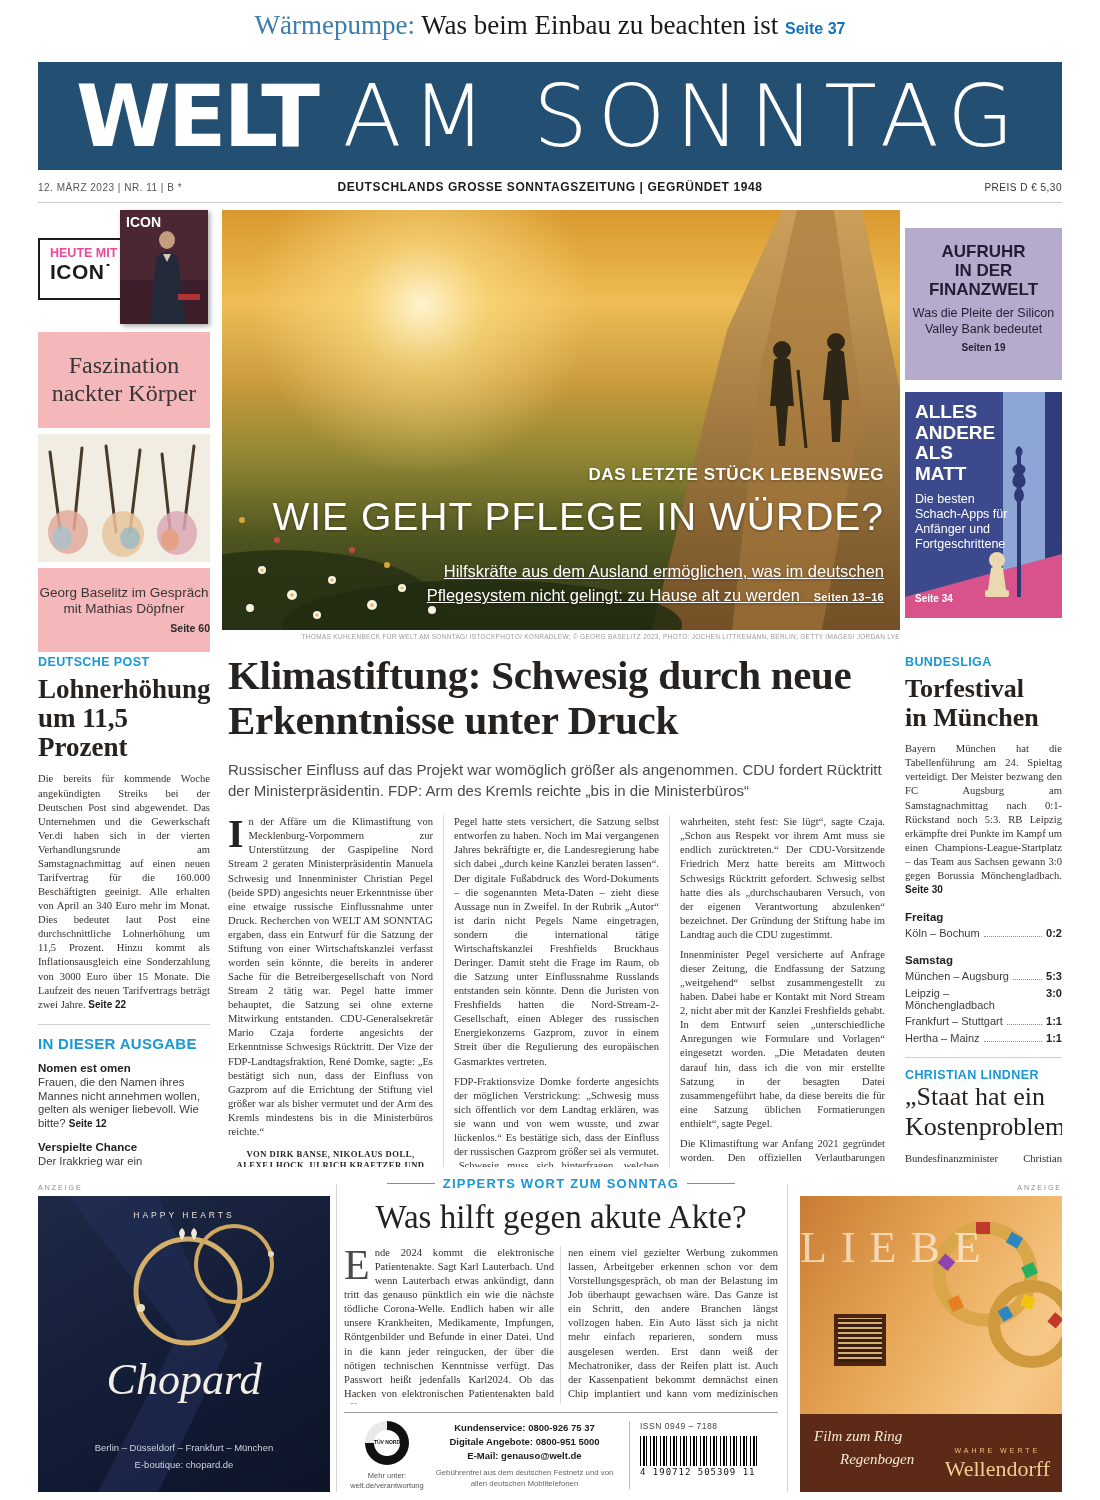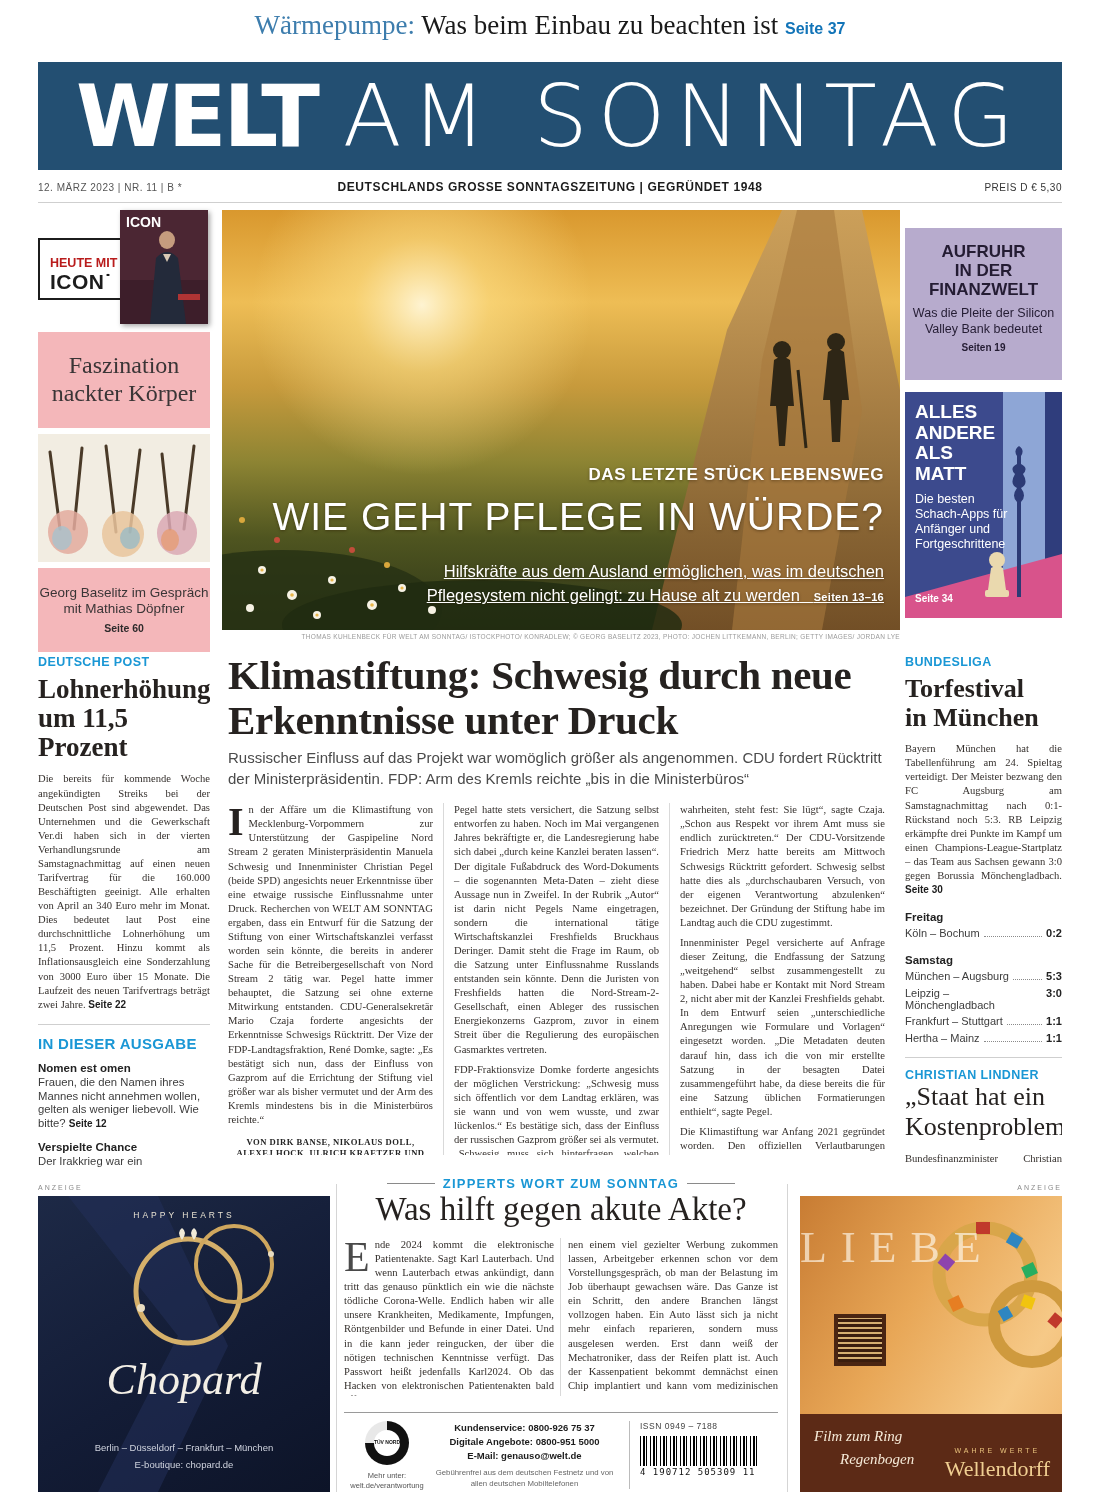--- a/index.html
+++ b/index.html
@@ -20,29 +20,29 @@
   .infoline{position:absolute;left:38px;top:176px;width:1024px;height:26px;
     border-bottom:1px solid #cfcfcf;font-size:10px;color:#555;}
   .infoline .l{position:absolute;left:0;top:6px;letter-spacing:.5px;}
   .infoline .c{position:absolute;left:0;width:100%;text-align:center;top:4px;
     font-weight:bold;font-size:12px;color:#1c1c1c;letter-spacing:.6px;}
   .infoline .r{position:absolute;right:0;top:6px;letter-spacing:.5px;color:#333;}
   
   .left-rail{position:absolute;left:38px;top:210px;width:172px;}
   .icon-box{position:absolute;left:0;top:28px;width:92px;height:52px;
     border:2px solid #1c1c1c;border-right:none;padding:6px 0 0 10px;}
-  .icon-box .l1{font-weight:bold;font-size:12.5px;color:#b91c1c;margin-top:10px;}
+  .icon-box .l1{font-weight:bold;font-size:12.5px;color:#ec4899;}
   .icon-box .l2{font-weight:900;font-size:21px;color:#1c1c1c;letter-spacing:.5px;}
   .icon-cover{position:absolute;left:82px;top:0px;width:88px;height:114px;box-shadow:2px 2px 5px rgba(0,0,0,.35);}
   .pinkbox1{position:absolute;left:0;top:122px;width:172px;height:96px;background:#f4b7ba;
     display:flex;align-items:center;justify-content:center;text-align:center;
     font-family:"Liberation Serif",serif;font-size:24px;line-height:1.15;color:#3a3536;}
   .painting{position:absolute;left:0;top:224px;width:172px;height:128px;}
   .pinkbox2{position:absolute;left:0;top:358px;width:172px;height:84px;background:#f4b7ba;
-    display:flex;flex-direction:column;align-items:center;justify-content:center;text-align:center;
+    display:flex;flex-direction:column;align-items:flex-end;justify-content:center;text-align:center;
     font-size:13.5px;line-height:1.25;color:#3a3536;}
   .pinkbox2 .pg{font-weight:bold;font-size:10.5px;margin-top:4px;color:#2e2a2b;}
   
   .hero{position:absolute;left:222px;top:210px;width:678px;height:420px;overflow:hidden;}
   .hero-overlay{position:absolute;right:16px;bottom:22px;text-align:right;color:#fff;
     text-shadow:0 1px 3px rgba(40,25,5,.45);}
   .hero-kick{font-weight:bold;font-size:17px;letter-spacing:.5px;}
   .hero-head{font-weight:300;font-size:39px;letter-spacing:1px;margin-top:10px;font-family:"Liberation Sans",sans-serif;}
   .hero-sub{font-size:16.5px;font-weight:300;margin-top:20px;line-height:1.5;text-decoration:underline;}
   .hero-sub .pg{font-weight:bold;font-size:11px;letter-spacing:.3px;}
@@ -69,21 +69,21 @@
   .story-left h2{margin:6px 0 0;font-size:27px;line-height:1.08;font-weight:bold;
     font-family:"Liberation Serif",serif;color:#262220;}
   .story-left .bodytext{margin-top:10px;}
   .rule{border:none;border-top:1px solid #cfcfcf;margin:12px 0 10px;}
   .idx-title{color:#1a97d5;font-weight:bold;font-size:15px;letter-spacing:.3px;}
   .idx-item{margin-top:9px;font-size:11.3px;line-height:1.22;color:#3c3c3c;}
   .idx-item b.t{display:block;color:#222;font-size:11.5px;margin-bottom:1px;}
   .story-main{position:absolute;left:228px;top:653px;width:657px;height:514px;overflow:hidden;}
   .story-main h1{margin:0;font-size:41px;line-height:1.1;font-family:"Liberation Serif",serif;
     font-weight:bold;color:#262220;letter-spacing:-.3px;}
-  .deck{margin-top:4px;font-size:15px;line-height:1.4;color:#4a4a4a;font-weight:300;}
+  .deck{margin-top:16px;font-size:15px;line-height:1.4;color:#4a4a4a;font-weight:300;}
   .cols{display:flex;margin-top:14px;height:352px;overflow:hidden;}
   .col{width:205px;}
   .col + .col{border-left:1px solid #d9d9d9;margin-left:10px;padding-left:10px;}
   .dropcap{float:left;font-family:"Liberation Serif",serif;font-weight:bold;font-size:40px;
     line-height:.8;padding:3px 5px 0 0;color:#262220;}
   .byline{margin:10px 4px;text-align:center;font-weight:bold;font-size:8.6px;
     letter-spacing:.5px;color:#242424;}
   .para{margin:0 0 6px;}
   .story-right{position:absolute;left:905px;top:655px;width:157px;height:512px;overflow:hidden;}
   .story-right h2{margin:6px 0 0;font-size:26px;line-height:1.1;font-weight:bold;
@@ -118,21 +118,21 @@
   .qr{position:absolute;left:34px;top:118px;width:44px;height:44px;background:#3a1d0e;
     border:4px solid #4a2512;
     background-image:repeating-linear-gradient(0deg,transparent 0 3px,rgba(240,200,130,.85) 3px 5px),
       repeating-linear-gradient(90deg,transparent 0 3px,rgba(58,29,14,.9) 3px 6px);}
   
   .zippert{position:absolute;left:344px;top:1176px;width:434px;}
   .zip-header{display:flex;align-items:center;gap:8px;color:#1a97d5;font-weight:bold;
     font-size:13px;letter-spacing:1.2px;justify-content:center;}
   .zip-header .hr{flex:0 0 48px;border-top:1px solid #8a8a8a;height:0;}
   .zip-head{font-family:"Liberation Serif",serif;font-weight:normal;font-size:33px;color:#262220;
-    text-align:center;margin-top:0;}
+    text-align:center;margin-top:8px;}
   .zip-cols{display:flex;margin-top:10px;height:158px;overflow:hidden;}
   .zip-col{width:210px;}
   .zip-col + .zip-col{border-left:1px solid #d9d9d9;margin-left:6px;padding-left:7px;}
   .zip-drop{float:left;font-family:"Liberation Serif",serif;font-weight:400;font-size:42px;
     line-height:.8;padding:3px 5px 0 0;color:#4a4a4a;}
   
   .service{position:absolute;left:344px;top:1412px;width:434px;border-top:1px solid #9a9a9a;padding-top:8px;}
   .svc-flex{display:flex;align-items:flex-start;}
   .tuv-wrap{width:86px;text-align:center;}
   .tuv{width:44px;height:44px;border-radius:50%;margin:0 auto;

